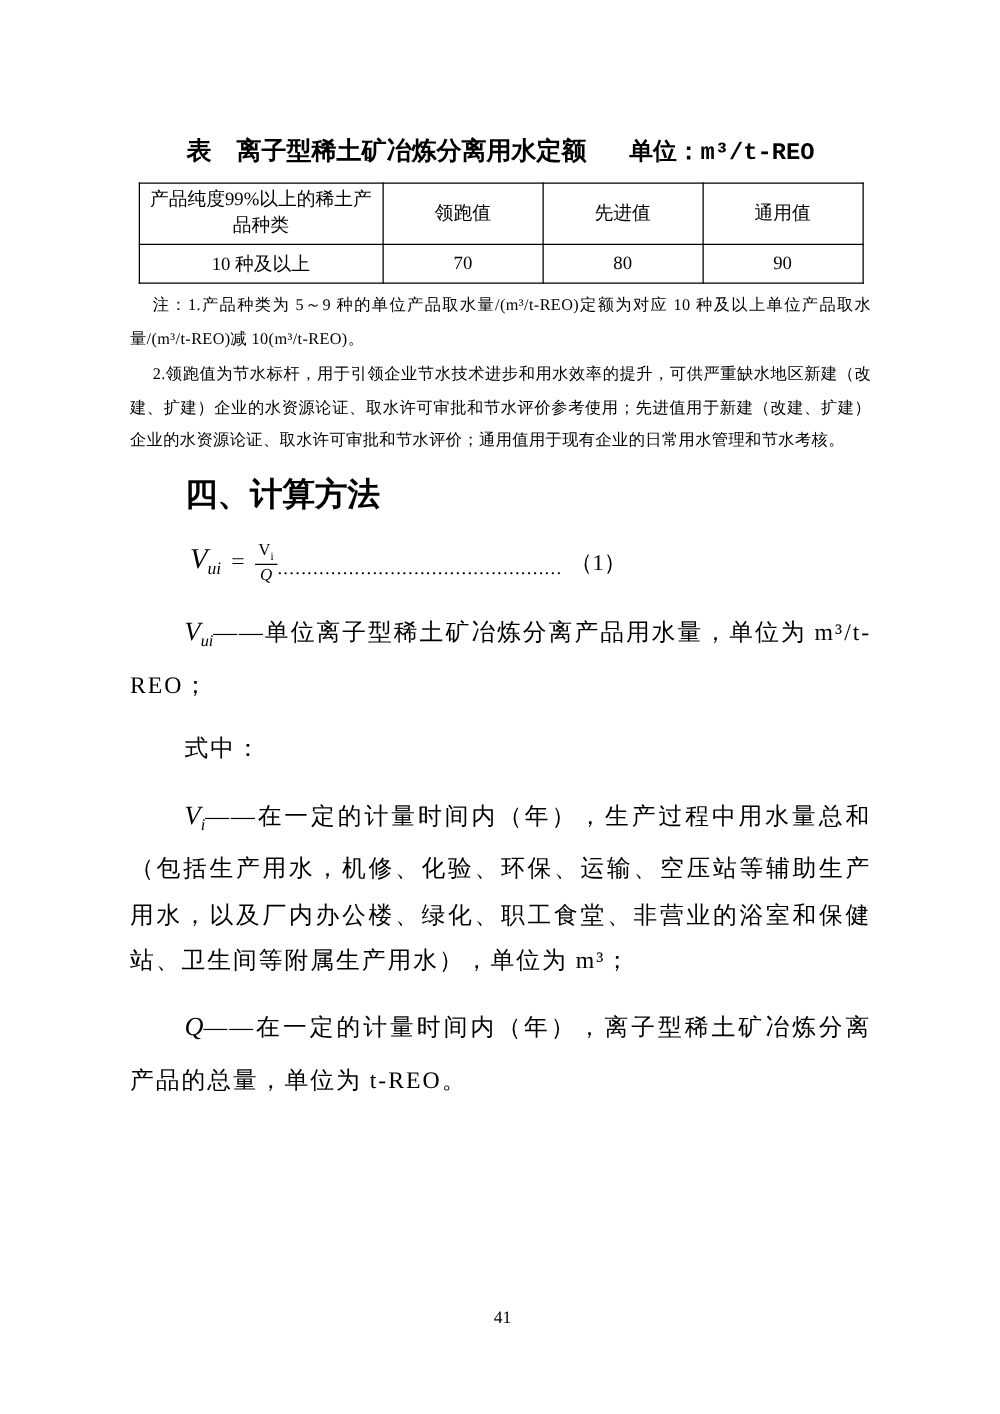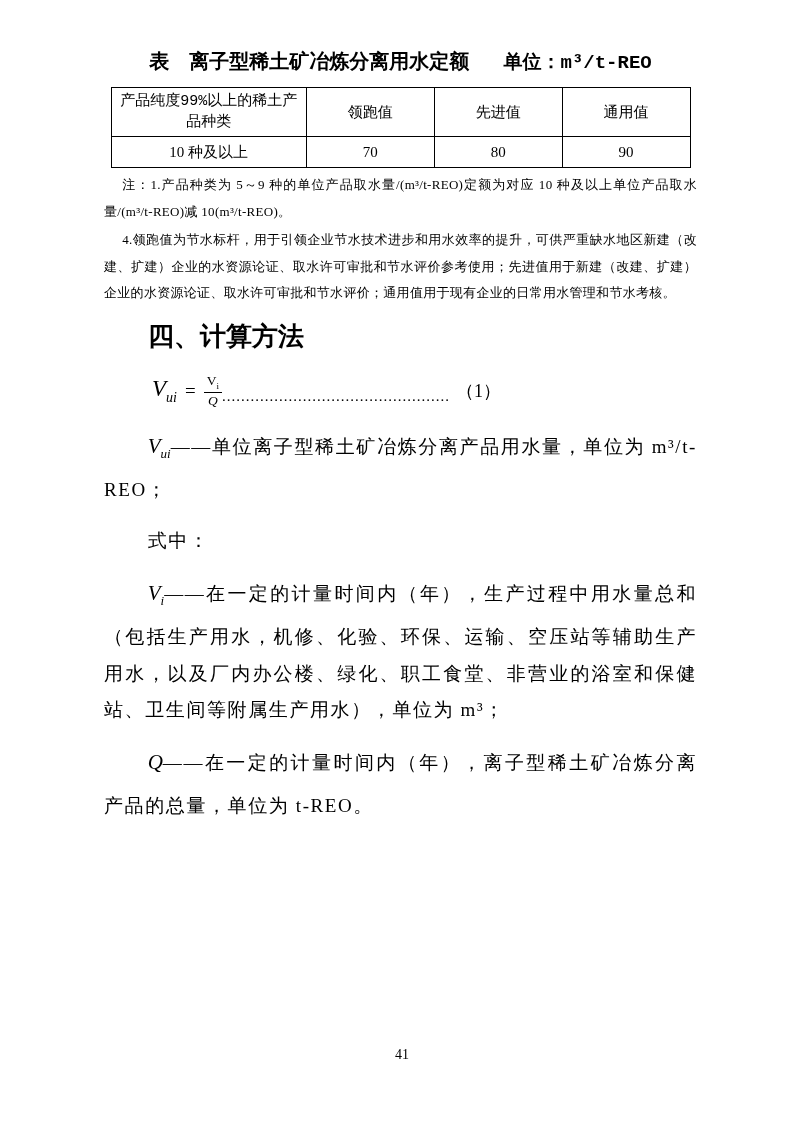--- a/index.html
+++ b/index.html
@@ -4,21 +4,21 @@
 <style>
   html,body { margin:0; padding:0; background:#ffffff; }
   .page {
     position:relative;
     width:800px; height:1131px;
     margin:0 auto;
     background:#ffffff;
     color:#000;
     font-family:"Liberation Serif","DejaVu Serif",serif;
     box-sizing:border-box;
-    padding:48px 103px 0 104px;
+    padding:108px 103px 0 104px;
     overflow:hidden;
   }
 
   
   .doc-title {
     text-align:center;
     font-family:"Liberation Sans","DejaVu Sans",sans-serif;
     font-weight:bold;
     font-size:20px;
     line-height:27px;
@@ -42,21 +42,21 @@
   }
   .quota-table th, .quota-table td {
     border:1.5px solid #000;
     text-align:center;
     vertical-align:middle;
     font-weight:normal;
     padding:2px 6px;
   }
   .quota-table th { height:44px; line-height:21px; }
   .quota-table td { height:26px; }
-  .quota-table .c0 { width:31.5%;font-family:Liberation Mono, monospace; }
+  .quota-table .c0 { width:31.5%; }
 
   
   .notes { margin-top:4px; }
   .note {
     margin:2px 0 0 0;
     font-size:13px;
     line-height:26.5px;
     letter-spacing:0.3px;
     text-align:justify;
     text-indent:1.4em;
@@ -143,21 +143,21 @@
         <td>10 种及以上</td>
         <td>70</td>
         <td>80</td>
         <td>90</td>
       </tr>
     </tbody>
   </table>
 
   <div class="notes">
     <p class="note">注：1.产品种类为 5～9 种的单位产品取水量/(m³/t-REO)定额为对应 10 种及以上单位产品取水量/(m³/t-REO)减 10(m³/t-REO)。</p>
-    <p class="note">4.领跑值为节水标杆，用于引领企业节水技术进步和用水效率的提升，可供严重缺水地区新建（改建、扩建）企业的水资源论证、取水许可审批和节水评价参考使用；先进值用于新建（改建、扩建）企业的水资源论证、取水许可审批和节水评价；通用值用于现有企业的日常用水管理和节水考核。</p>
+    <p class="note">2.领跑值为节水标杆，用于引领企业节水技术进步和用水效率的提升，可供严重缺水地区新建（改建、扩建）企业的水资源论证、取水许可审批和节水评价参考使用；先进值用于新建（改建、扩建）企业的水资源论证、取水许可审批和节水评价；通用值用于现有企业的日常用水管理和节水考核。</p>
   </div>
 
   <h2 class="sec-heading">四、计算方法</h2>
 
 
   <div class="formula">
     <span class="f-var"><i>V</i><sub>ui</sub></span>
     <span class="f-eq">=</span>
     <span class="frac">
       <span class="num"><span>V</span><sub>i</sub></span>

